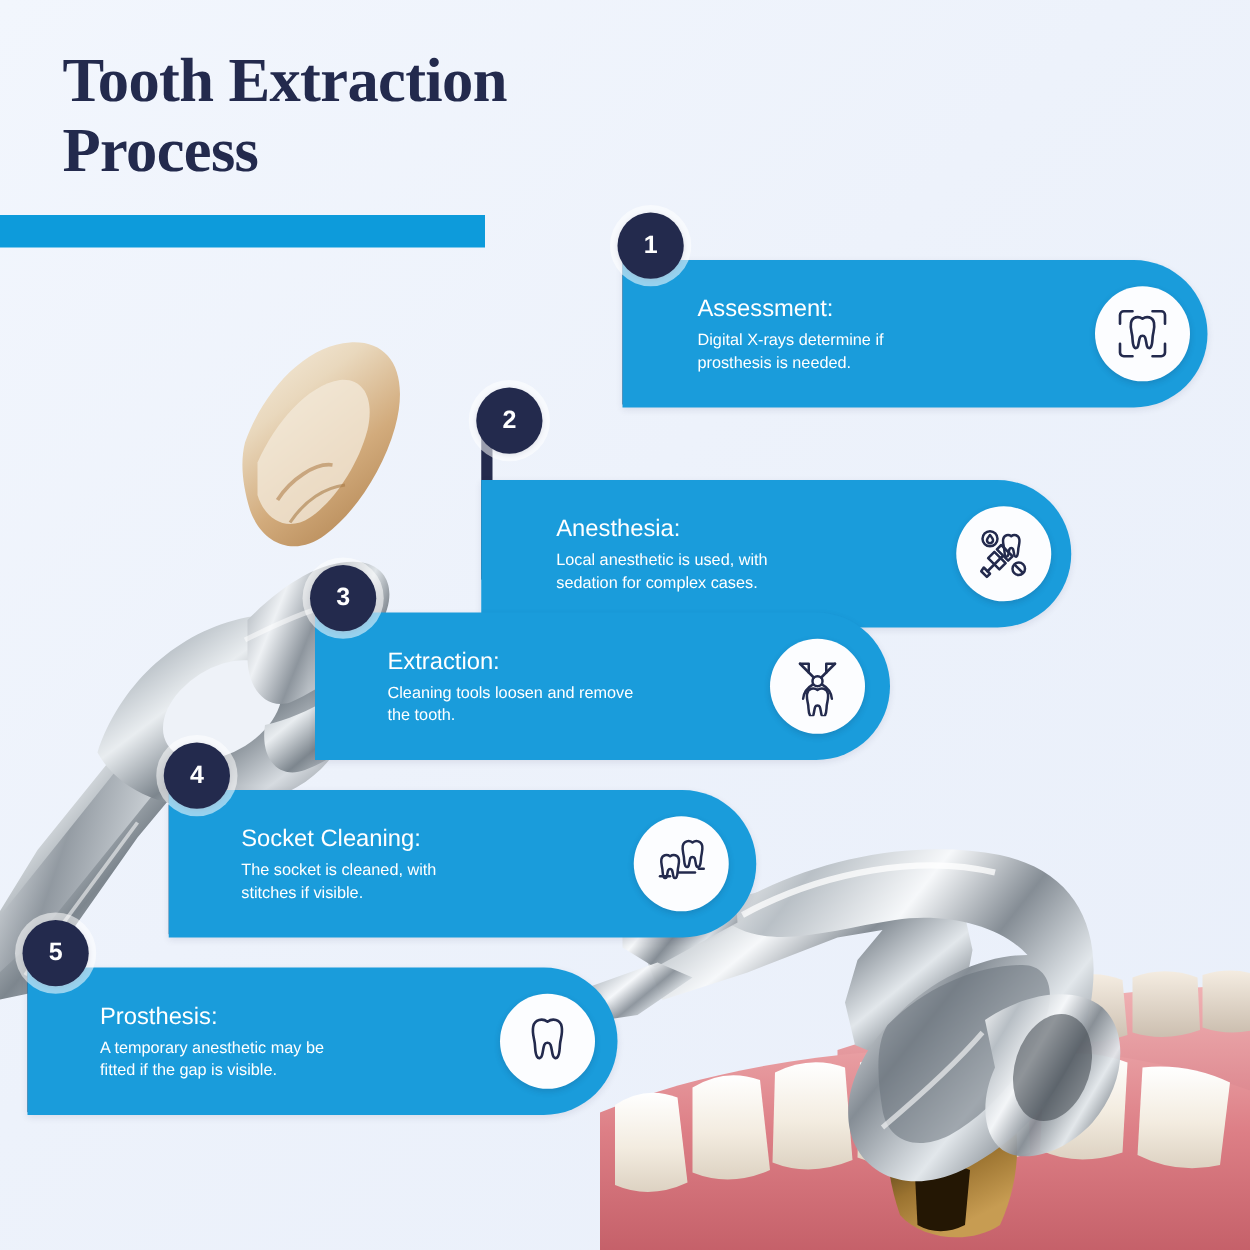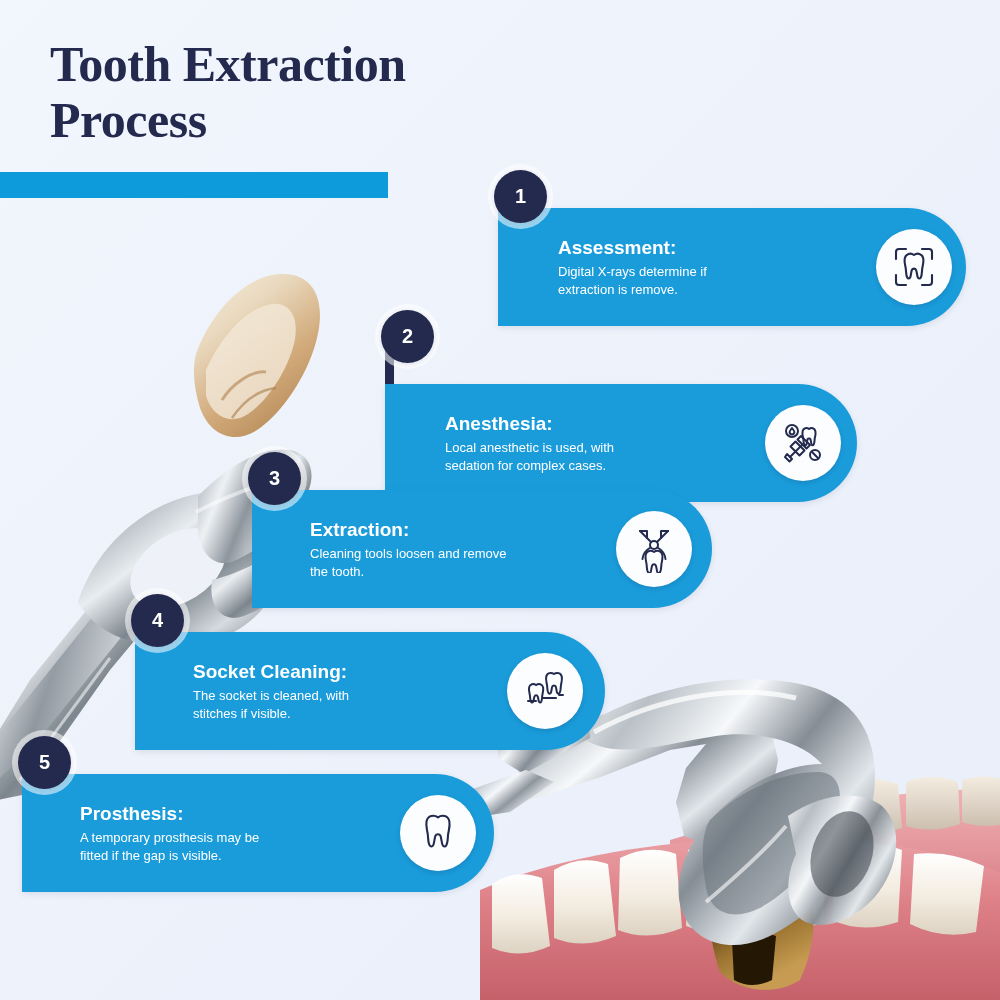--- a/index.html
+++ b/index.html
@@ -38,21 +38,21 @@
     background:#1a9cdb;
     border-radius:0 59px 59px 0;
     box-shadow:0 2px 6px rgba(35,42,77,.10);
   }
   .card-inner{
     position:absolute;left:0;top:0;right:0;bottom:0;
     display:flex;align-items:center;
     padding-left:28px;box-sizing:border-box;
   }
   .txt{color:#ffffff;}
-  .txt .hd{font-size:19px;font-weight:bold;line-height:1.5;display:block;}
+  .txt .hd{font-size:19px;font-weight:normal;line-height:1.5;display:block;}
   .txt .bd{font-size:13px;line-height:1.42;display:block;}
   .badge{
     position:absolute;left:-4px;top:-16px;
     width:53px;height:53px;border-radius:50%;
     background:#232a4d;color:#fff;
     display:flex;align-items:center;justify-content:center;
     font-size:20px;font-weight:bold;
     box-shadow:0 0 0 6px rgba(255,255,255,.55),0 1px 4px rgba(35,42,77,.30);
     z-index:4;
   }
@@ -229,21 +229,21 @@
     <path d="M236 262 C262 240 292 214 316 186" stroke="#ffffff" stroke-width="4" fill="none" opacity="0.6"></path>
   </svg>
 
   <div class="step" id="step1">
     <div class="bar"></div>
     <div class="card">
       <div class="card-inner">
         <div class="txt">
           <span class="hd">Assessment:</span>
           <span class="bd">Digital X-rays determine if</span>
-          <span class="bd">extraction is remove.</span>
+          <span class="bd">prosthesis is needed.</span>
         </div>
       </div>
       <div class="iconwrap">
         <svg width="48" height="48" viewBox="0 0 48 48" fill="none" stroke="#232a4d" stroke-width="2.1" stroke-linecap="round" stroke-linejoin="round">
           <path d="M6 16V9a3 3 0 0 1 3-3h7"></path>
           <path d="M42 16V9a3 3 0 0 0-3-3h-7"></path>
           <path d="M6 32v7a3 3 0 0 0 3 3h7"></path>
           <path d="M42 32v7a3 3 0 0 1-3 3h-7"></path>
           <path d="M24 12c-3.2-2.4-8.2-1.6-9.2 3.2-.8 3.9.5 7 1 10.6.4 3.1.1 6.4 1.4 8.6.9 1.6 2.7 1.3 3.2-.5.7-2.5.8-5.3 1.6-7.1.7-1.6 3.3-1.6 4 0 .8 1.8.9 4.6 1.6 7.1.5 1.8 2.3 2.1 3.2.5 1.3-2.2 1-5.5 1.4-8.6.5-3.6 1.8-6.7 1-10.6-1-4.8-6-5.6-9.2-3.2Z"></path>
         </svg>
@@ -327,21 +327,21 @@
     </div>
     <div class="badge">4</div>
   </div>
 
   <div class="step" id="step5">
     <div class="bar"></div>
     <div class="card">
       <div class="card-inner">
         <div class="txt">
           <span class="hd">Prosthesis:</span>
-          <span class="bd">A temporary prosthesis may be</span>
+          <span class="bd">A temporary anesthetic may be</span>
           <span class="bd">fitted if the gap is visible.</span>
         </div>
       </div>
       <div class="iconwrap">
         <svg width="50" height="50" viewBox="0 0 48 48" fill="none" stroke="#232a4d" stroke-width="2" stroke-linecap="round" stroke-linejoin="round">
           <path d="M24 9c-3.8-2.8-9.8-1.9-11 3.8-.9 4.6.6 8.3 1.2 12.6.5 3.7.1 7.6 1.7 10.3 1.1 1.9 3.2 1.6 3.8-.6.9-3 1-6.3 1.9-8.5.8-1.9 3.9-1.9 4.7 0 .9 2.2 1 5.5 1.9 8.5.6 2.2 2.7 2.5 3.8.6 1.6-2.7 1.2-6.6 1.7-10.3.6-4.3 2.1-8 1.2-12.6C33.8 7.1 27.8 6.2 24 9Z"></path>
         </svg>
       </div>
     </div>
     <div class="badge">5</div>

